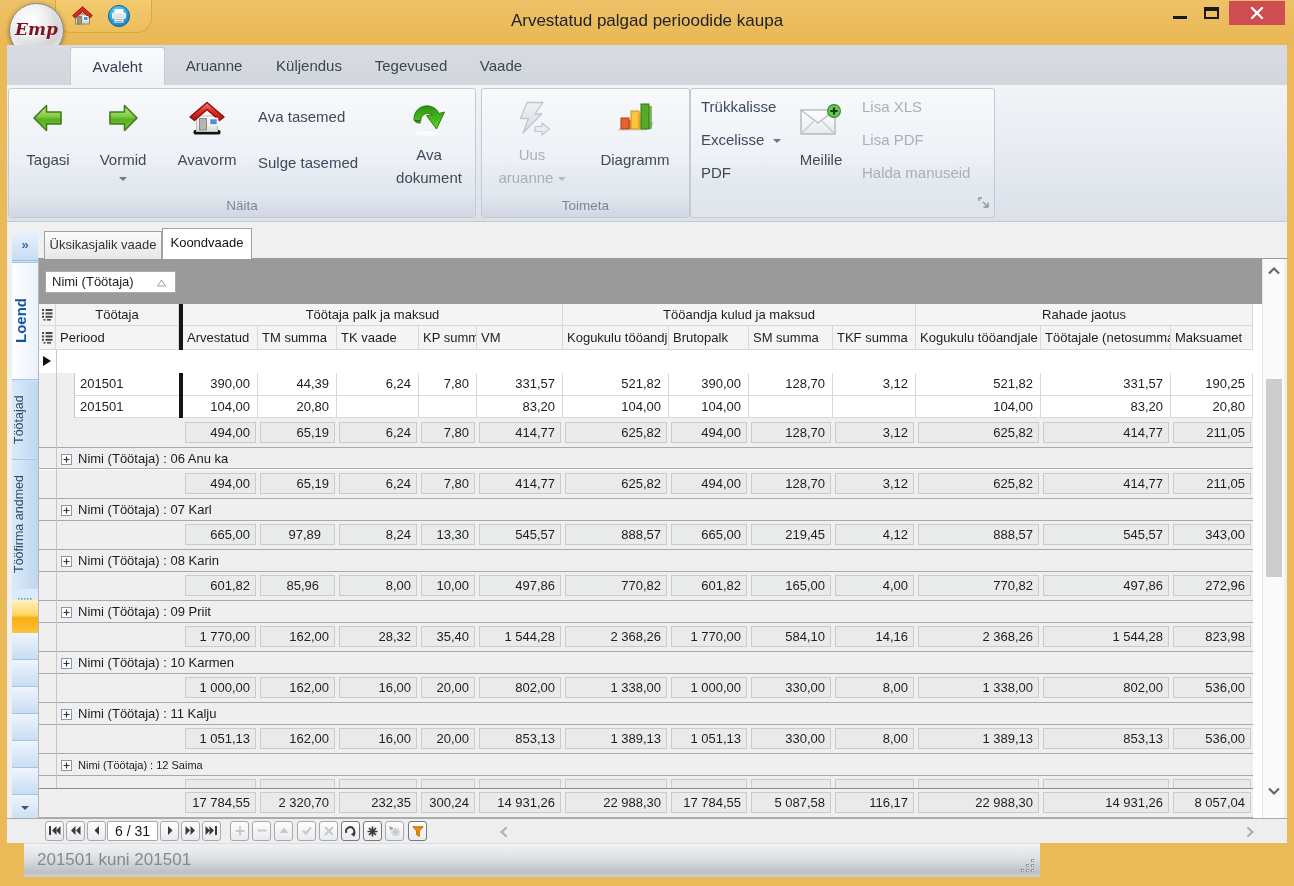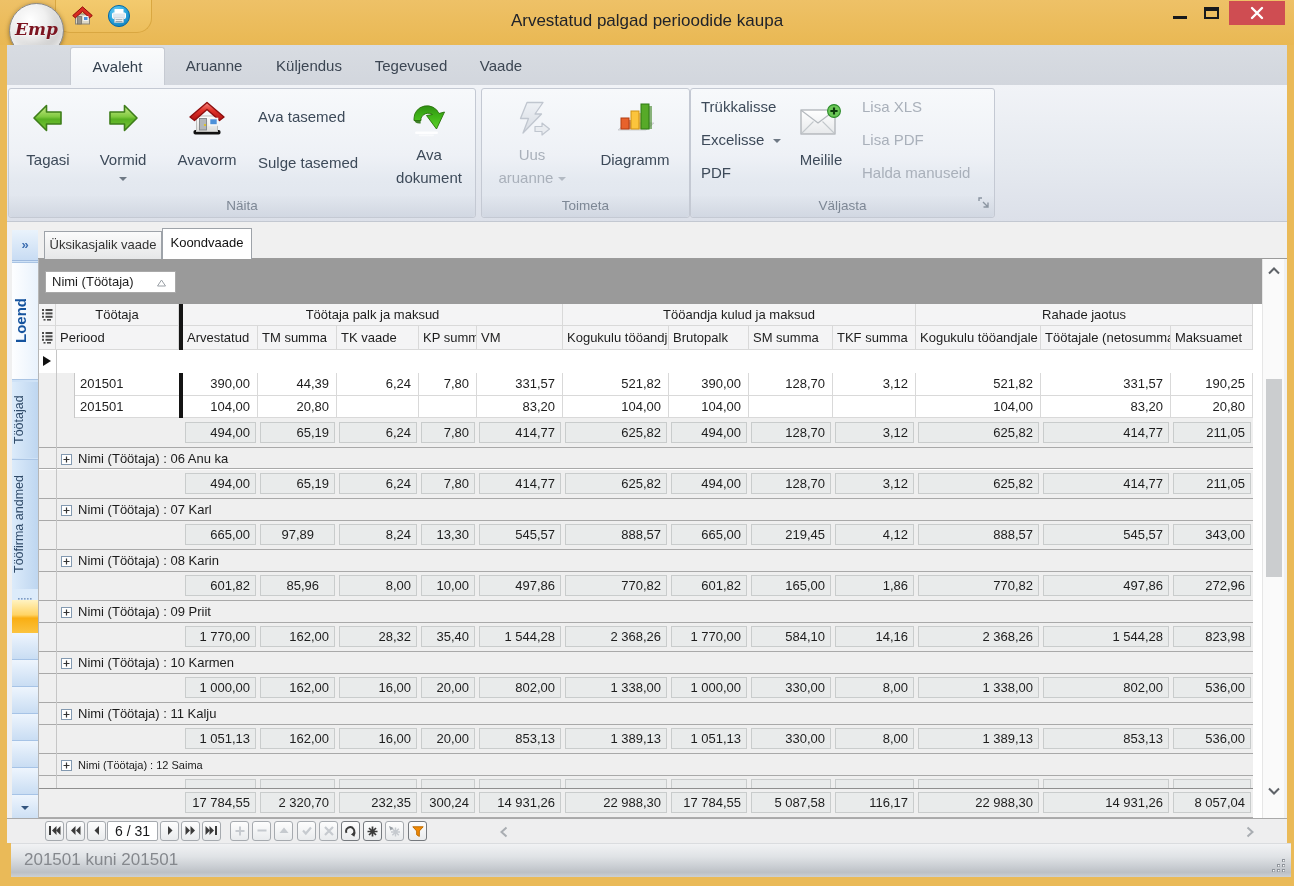--- a/index.html
+++ b/index.html
@@ -79,21 +79,21 @@
   
   #navrow{left:0;top:596px;width:1280px;height:25px;background:#eeeeef;border-top:1px solid #a9a9a9;}
   .navbtn{position:absolute;top:2px;width:19px;height:20px;border:1px solid #a6aaaf;border-radius:3px;
           background:linear-gradient(#fdfdfd,#e9ebed);}
   .navbtn svg{display:block;margin:4px auto 0;}
   #navcounter{position:absolute;top:2px;height:20px;background:#fff;
               border:1px solid #a6aaaf;border-radius:2px;text-align:center;font-size:14px;
               line-height:18px;color:#17181a;}
   #vscroll{left:1255px;top:37px;width:22px;height:559px;background:#fafafa;border-left:1px solid #e6e6e6;}
   #vthumb{left:3px;width:16px;background:#cbcdcf;}
-  #statusbar{left:4px;top:621px;width:1280px;height:34px;
+  #statusbar{left:17px;top:621px;width:1016px;height:34px;
      background:linear-gradient(#f1f2f4,#e0e3e6 38%,#caced3 68%,#bcc0c6 86%,#ccd0d5);
      border-top:1px solid #dadcdf;}
   #statusbar .stext{position:absolute;left:13px;top:0;height:34px;line-height:32px;font-size:17px;color:#85888d;}
 </style>
 </head>
 <body>
 
 <div id="win">
 
   <div class="abs" id="titlebar">
@@ -273,21 +273,20 @@
               <path d="M1.5,29.5 L13.5,17.5 M34.5,29.5 L22.5,17.5" fill="none" stroke="#c3c8cc" stroke-width="1.1"></path>
               <circle cx="34" cy="7" r="6.4" fill="#6cc757" stroke="#2a8a28" stroke-width="1.1"></circle>
               <path d="M34,3.4 L34,10.6 M30.4,7 L37.6,7" stroke="#0d3c0d" stroke-width="2.1"></path>
             </svg>
           </span>
           <div class="blabel">Meilile</div>
         </div>
         <div class="smallbtn disabled" style="left:171px;top:6px">Lisa XLS</div>
         <div class="smallbtn disabled" style="left:171px;top:39px">Lisa PDF</div>
         <div class="smallbtn disabled" style="left:171px;top:72px">Halda manuseid</div>
-        <div class="caption">Väljasta</div>
         <span class="abs" style="right:4px;bottom:4px">
           <svg width="13" height="13" viewBox="0 0 13 13">
             <path d="M2,5 L2,2 L5,2" fill="none" stroke="#8b95a1" stroke-width="1.4"></path>
             <path d="M6,6 L11,11 M11,6.5 L11,11 L6.5,11" fill="none" stroke="#8b95a1" stroke-width="1.4"></path>
           </svg>
         </span>
       </div>
 
     </div>
   </div>
@@ -481,21 +480,21 @@
           </div>
           <div class="grow" style="top: 148px; height: 23px; background: rgb(239, 239, 239); border-top: 1px solid rgb(169, 169, 169); border-bottom: 1px solid rgb(169, 169, 169);">
             <div style="position: absolute; left: 22px; top: 5px; width: 11px; height: 11px;"><svg width="11" height="11" viewBox="0 0 11 11">
                 <rect x="0.5" y="0.5" width="10" height="10" fill="#fff" stroke="#8399b0"></rect>
                 <path d="M2.5,5.5 H8.5 M5.5,2.5 V8.5" stroke="#333" stroke-width="1.2"></path>
               </svg></div>
             <div style="position: absolute; left: 39px; top: 0px; height: 23px; line-height: 22px; font-size: 13px; color: rgb(27, 27, 27); white-space: nowrap;">Nimi (Töötaja) : 07 Karl</div>
           </div>
           <div class="grow" style="top: 171px; height: 28px; background: rgb(239, 239, 239);">
             <div class="sumbox num" style="left: 146px; top: 3px; width: 71px; height: 21px; padding-right: 5px;">665,00</div>
-            <div class="sumbox num" style="left: 221px; top: 3px; width: 75px; height: 21px; padding-right: 20px;">97,89</div>
+            <div class="sumbox num" style="left: 221px; top: 3px; width: 75px; height: 21px; padding-right: 13px;">97,89</div>
             <div class="sumbox num" style="left: 300px; top: 3px; width: 78px; height: 21px; padding-right: 5px;">8,24</div>
             <div class="sumbox num" style="left: 382px; top: 3px; width: 54px; height: 21px; padding-right: 5px;">13,30</div>
             <div class="sumbox num" style="left: 440px; top: 3px; width: 82px; height: 21px; padding-right: 5px;">545,57</div>
             <div class="sumbox num" style="left: 526px; top: 3px; width: 102px; height: 21px; padding-right: 5px;">888,57</div>
             <div class="sumbox num" style="left: 632px; top: 3px; width: 76px; height: 21px; padding-right: 5px;">665,00</div>
             <div class="sumbox num" style="left: 712px; top: 3px; width: 80px; height: 21px; padding-right: 5px;">219,45</div>
             <div class="sumbox num" style="left: 796px; top: 3px; width: 79px; height: 21px; padding-right: 5px;">4,12</div>
             <div class="sumbox num" style="left: 879px; top: 3px; width: 121px; height: 21px; padding-right: 5px;">888,57</div>
             <div class="sumbox num" style="left: 1004px; top: 3px; width: 126px; height: 21px; padding-right: 5px;">545,57</div>
             <div class="sumbox num" style="left: 1134px; top: 3px; width: 78px; height: 21px; padding-right: 5px;">343,00</div>
@@ -509,21 +508,21 @@
           </div>
           <div class="grow" style="top: 222px; height: 28px; background: rgb(239, 239, 239);">
             <div class="sumbox num" style="left: 146px; top: 3px; width: 71px; height: 21px; padding-right: 5px;">601,82</div>
             <div class="sumbox num" style="left: 221px; top: 3px; width: 75px; height: 21px; padding-right: 15px;">85,96</div>
             <div class="sumbox num" style="left: 300px; top: 3px; width: 78px; height: 21px; padding-right: 5px;">8,00</div>
             <div class="sumbox num" style="left: 382px; top: 3px; width: 54px; height: 21px; padding-right: 5px;">10,00</div>
             <div class="sumbox num" style="left: 440px; top: 3px; width: 82px; height: 21px; padding-right: 5px;">497,86</div>
             <div class="sumbox num" style="left: 526px; top: 3px; width: 102px; height: 21px; padding-right: 5px;">770,82</div>
             <div class="sumbox num" style="left: 632px; top: 3px; width: 76px; height: 21px; padding-right: 5px;">601,82</div>
             <div class="sumbox num" style="left: 712px; top: 3px; width: 80px; height: 21px; padding-right: 5px;">165,00</div>
-            <div class="sumbox num" style="left: 796px; top: 3px; width: 79px; height: 21px; padding-right: 5px;">1,86</div>
+            <div class="sumbox num" style="left: 796px; top: 3px; width: 79px; height: 21px; padding-right: 5px;">4,00</div>
             <div class="sumbox num" style="left: 879px; top: 3px; width: 121px; height: 21px; padding-right: 5px;">770,82</div>
             <div class="sumbox num" style="left: 1004px; top: 3px; width: 126px; height: 21px; padding-right: 5px;">497,86</div>
             <div class="sumbox num" style="left: 1134px; top: 3px; width: 78px; height: 21px; padding-right: 5px;">272,96</div>
           </div>
           <div class="grow" style="top: 250px; height: 23px; background: rgb(239, 239, 239); border-top: 1px solid rgb(169, 169, 169); border-bottom: 1px solid rgb(169, 169, 169);">
             <div style="position: absolute; left: 22px; top: 5px; width: 11px; height: 11px;"><svg width="11" height="11" viewBox="0 0 11 11">
                 <rect x="0.5" y="0.5" width="10" height="10" fill="#fff" stroke="#8399b0"></rect>
                 <path d="M2.5,5.5 H8.5 M5.5,2.5 V8.5" stroke="#333" stroke-width="1.2"></path>
               </svg></div>
             <div style="position: absolute; left: 39px; top: 0px; height: 23px; line-height: 22px; font-size: 13px; color: rgb(27, 27, 27); white-space: nowrap;">Nimi (Töötaja) : 09 Priit</div>

